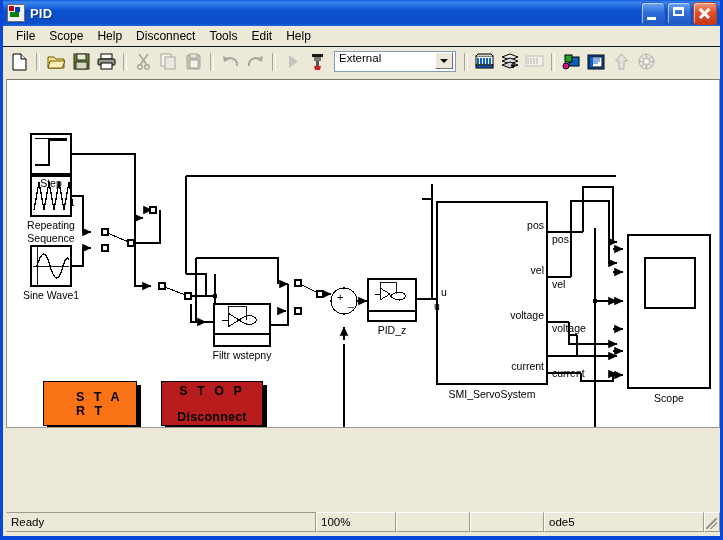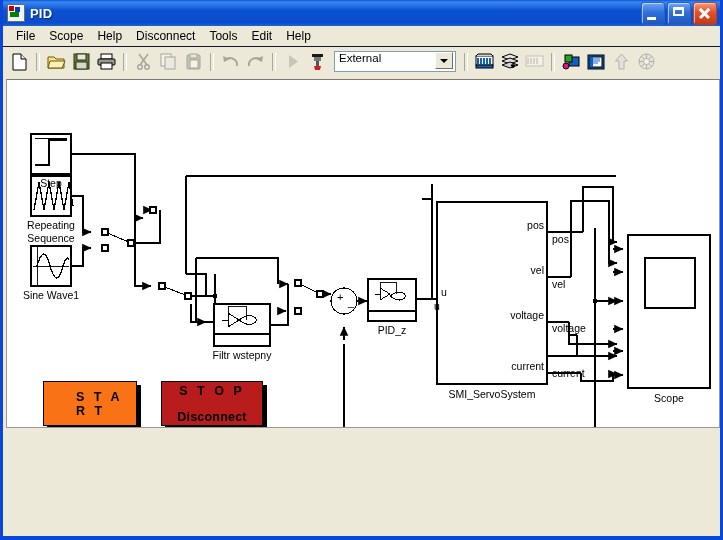--- a/index.html
+++ b/index.html
@@ -512,14 +512,22 @@
       <div class="l1">S T A R T</div>
     </div>
 
     <div class="simbtn" style="left:154px;top:301px;width:102px;height:45px;background:#b91c1c;gap:12px;">
       <div class="l1">S T O P</div>
       <div class="l2">Disconnect</div>
     </div>
 
   </div>
 
+  <div class="statusbar">
+    <div class="sbcell sb-ready">Ready</div>
+    <div class="sbcell sb-zoom">100%</div>
+    <div class="sbcell sb-a"></div>
+    <div class="sbcell sb-b"></div>
+    <div class="sbcell sb-solver">ode5</div>
+    <div class="sbcell sb-grip"></div>
+  </div>
 
 </div>
 
 </body></html>

